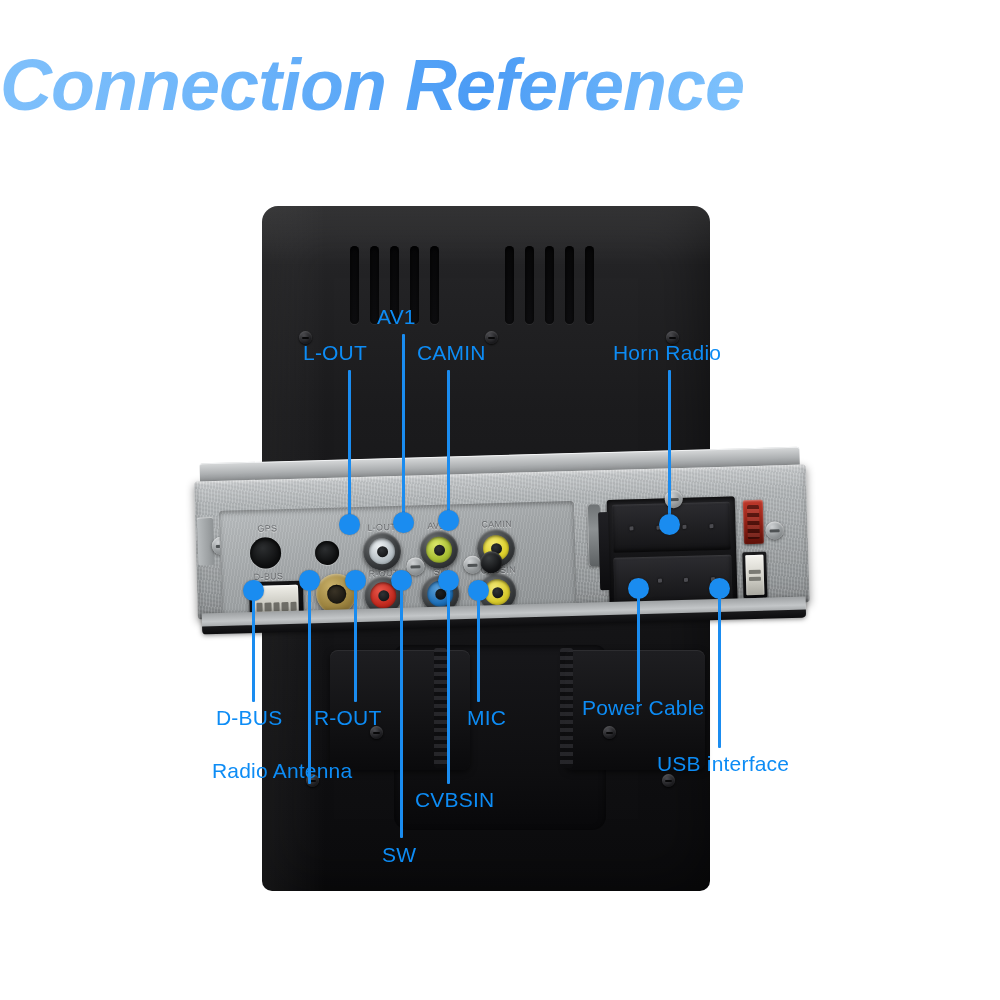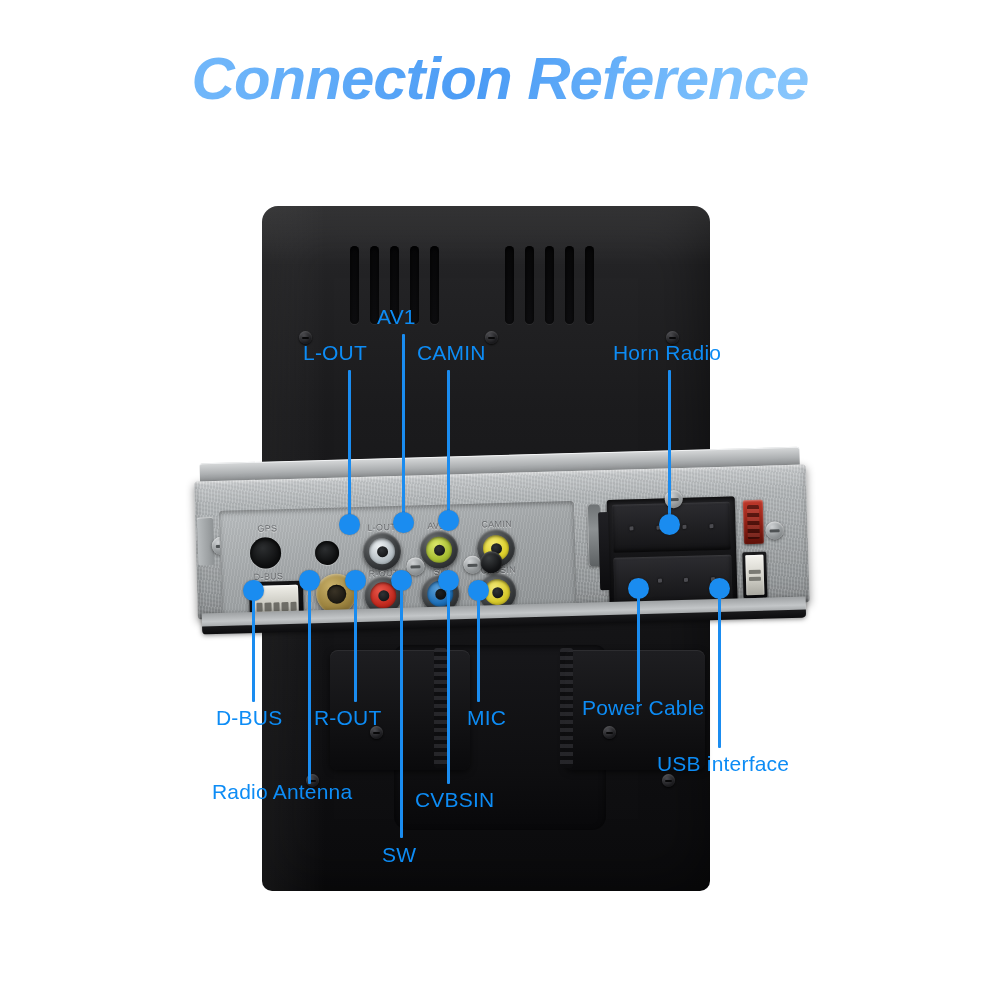--- a/index.html
+++ b/index.html
@@ -10,22 +10,21 @@
     font-family:"Liberation Sans", sans-serif;
     overflow:hidden;
   }
   #stage { position:relative; width:1000px; height:1000px; }
 
   
   .title {
     position:absolute;
     left:0; top:44px;
     width:1000px;
-    text-align:center;
-    font-size:60px;
+    font-size:72px;
     font-weight:bold;
     font-style:italic;
     letter-spacing:-1px;
     background:linear-gradient(100deg,#7fc0fb 0%,#6fb6fa 22%,#4a9bf5 48%,#7cc0fc 72%,#a9d6fd 100%);
     -webkit-background-clip:text;
     background-clip:text;
     color:transparent;
     -webkit-text-fill-color:transparent;
     text-shadow:none;
     white-space:nowrap;
@@ -522,21 +521,21 @@
   <div class="dot" style="left:628px; top:578px;"></div>
   <div class="leader v" style="left:637px; top:596px; height:106px;"></div>
   <div class="callout" style="left:582px; top:696px;">Power Cable</div>
 
   <div class="dot" style="left:709px; top:578px;"></div>
   <div class="leader v" style="left:718px; top:596px; height:152px;"></div>
   <div class="callout" style="left:657px; top:752px;">USB interface</div>
 
   <div class="dot" style="left:299px; top:570px;"></div>
   <div class="leader v" style="left:308px; top:588px; height:196px;"></div>
-  <div class="callout" style="left:212px; top:780px;">Radio Antenna</div>
+  <div class="callout" style="left:212px; top:759px;">Radio Antenna</div>
 
   <div class="dot" style="left:438px; top:570px;"></div>
   <div class="leader v" style="left:447px; top:588px; height:196px;"></div>
   <div class="callout" style="left:415px; top:788px;">CVBSIN</div>
 
   <div class="dot" style="left:391px; top:570px;"></div>
   <div class="leader v" style="left:400px; top:588px; height:250px;"></div>
   <div class="callout" style="left:382px; top:843px;">SW</div>
 
 </div>

